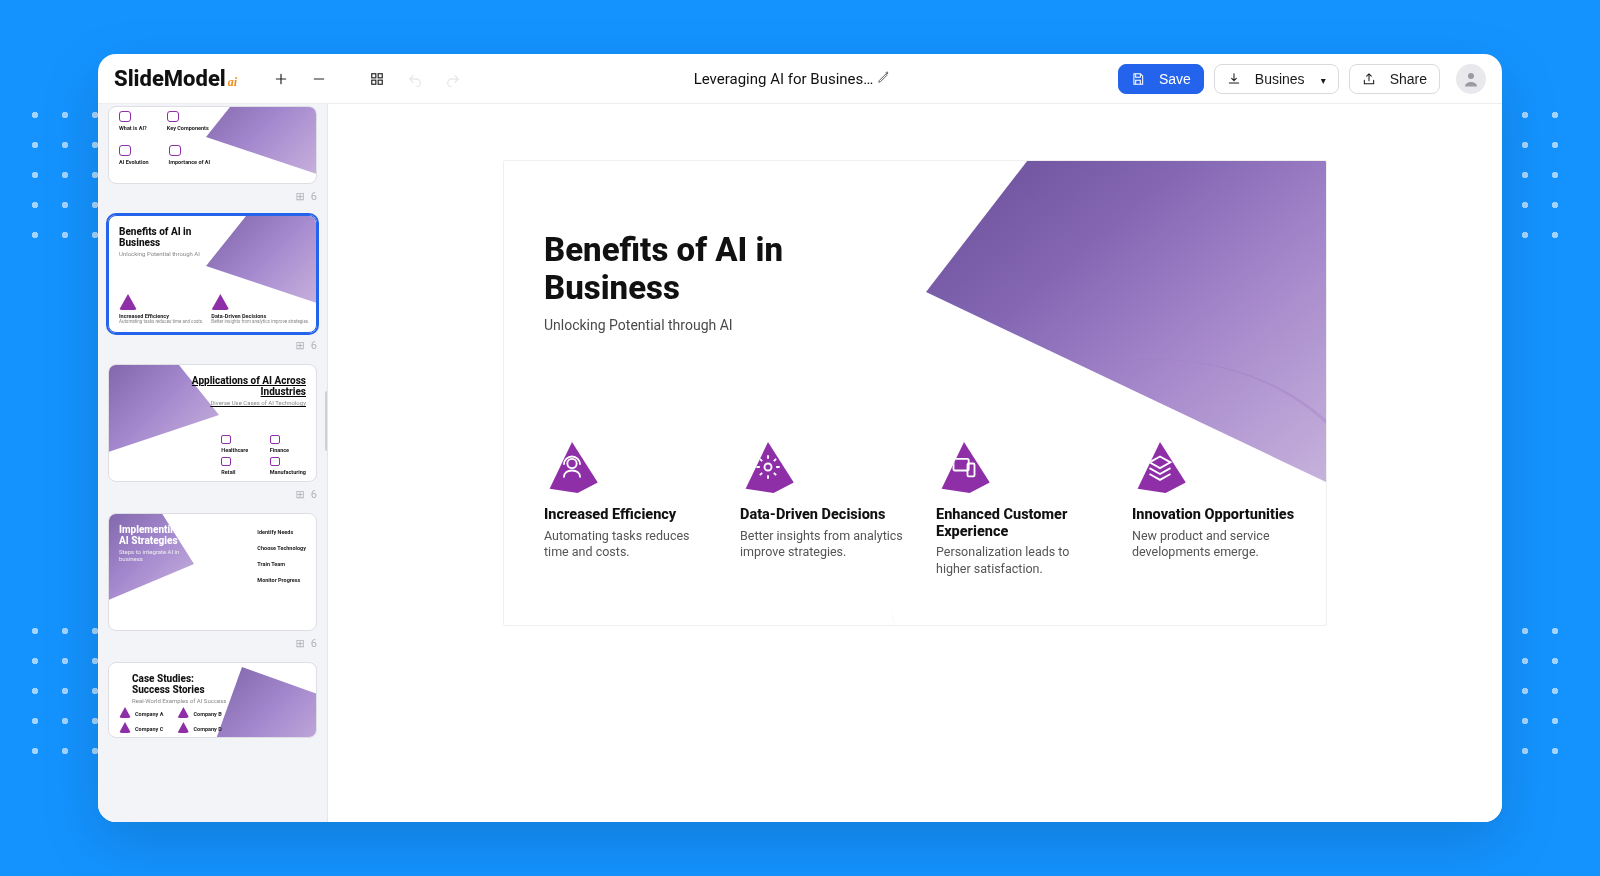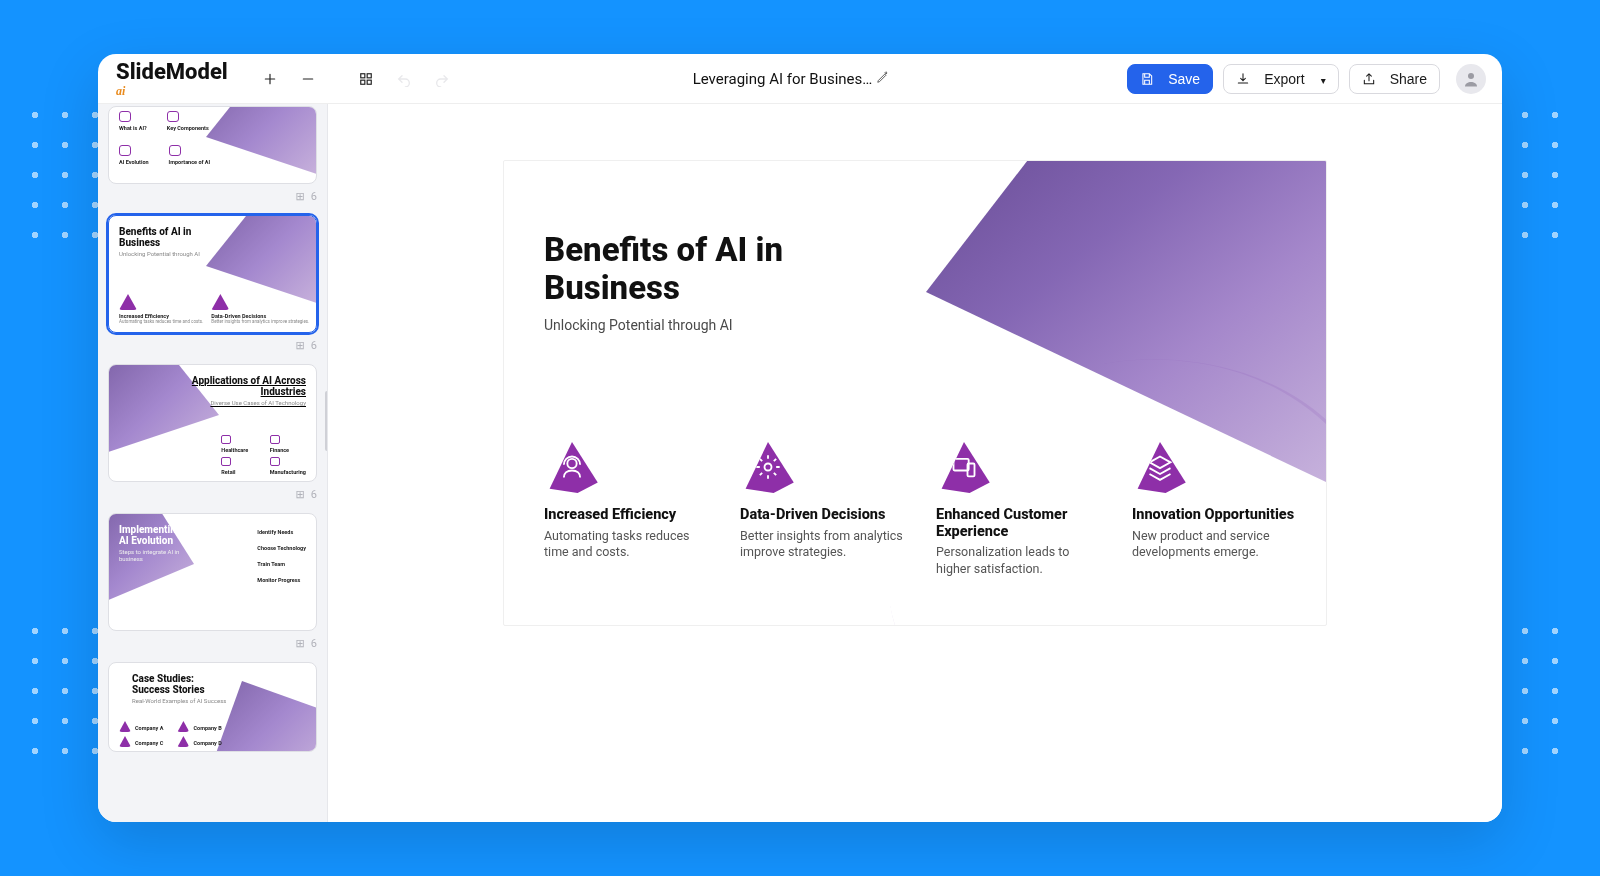--- a/index.html
+++ b/index.html
@@ -51,21 +51,20 @@
     gap: 10px;
   }
   .logo {
     font-weight: 800;
     font-size: 22px;
     color: #111;
     white-space: nowrap;
     margin-right: 20px;
     display: flex;
     align-items: baseline;
-    flex-direction: column;
   }
   .logo .ai {
     font-style: italic;
     font-weight: 600;
     color: #e98b1e;
     font-size: 12px;
     margin-left: 2px;
     font-family: Georgia, serif;
   }
   .tb-icon-btn {
@@ -422,21 +421,21 @@
     <button class="btn primary">
       <svg width="14" height="14" viewBox="0 0 24 24">
           <path d="M5 3h11l4 4v14H5V3z M8 3v6h8V3 M8 21v-7h8v7" stroke="#fff" fill="none" stroke-width="1.8"></path>
         </svg>
       <span>Save</span>
     </button>
     <button class="btn">
       <svg width="14" height="14" viewBox="0 0 24 24">
           <path d="M12 3v12m0 0l-4-4m4 4l4-4M4 19h16" stroke="currentColor" fill="none" stroke-width="1.8" stroke-linecap="round"></path>
         </svg>
-      <span>Export</span>
+      <span>Busines</span>
       <span class="caret"></span>
     </button>
     <button class="btn">
       <svg width="14" height="14" viewBox="0 0 24 24">
           <path d="M12 3v12m0-12L8 7m4-4l4 4M4 14v6h16v-6" stroke="currentColor" fill="none" stroke-width="1.8" stroke-linecap="round"></path>
         </svg>
       <span>Share</span>
     </button>
     <div class="avatar">
       <svg width="18" height="18" viewBox="0 0 24 24">
@@ -525,36 +524,36 @@
         </div>
       </div>
       <div class="thumb-meta">
         <span>⊞</span>
         <span>6</span>
       </div>
 
       <div class="thumb">
         <div class="thumb-img-shape left" style="width:95px;"></div>
         <div style="position:absolute; left:10px; top:10px; color:#fff;">
-          <div class="thumb-title" style="color:#fff;">Implementing AI Evolution</div>
+          <div class="thumb-title" style="color:#fff;">Implementing AI Strategies</div>
           <div class="thumb-sub" style="color:#eee;">Steps to integrate AI in business</div>
         </div>
         <div style="position:absolute; right:10px; top:12px; display:flex; flex-direction:column; gap:7px;">
           <div class="mini-label">Identify Needs</div>
           <div class="mini-label">Choose Technology</div>
           <div class="mini-label">Train Team</div>
           <div class="mini-label">Monitor Progress</div>
         </div>
       </div>
       <div class="thumb-meta">
         <span>⊞</span>
         <span>6</span>
       </div>
 
-      <div class="thumb" style="height:90px;padding-left:23px;">
+      <div class="thumb" style="height:76px;padding-left:23px;">
         <div class="thumb-img-shape" style="top:auto; bottom:-30px; right:-10px; clip-path:polygon(30% 0,100% 30%,100% 100%,0 100%);"></div>
         <div class="thumb-title">Case Studies: Success Stories</div>
         <div class="thumb-sub">Real-World Examples of AI Success</div>
         <div style="position:absolute; left:10px; bottom:4px; display:grid; grid-template-columns:1fr 1fr; gap:4px 14px;">
           <div style="display:flex;align-items:center;gap:4px;">
             <div class="mini-ic" style="width:12px;height:11px;"></div>
             <div class="mini-label">Company A</div>
           </div>
           <div style="display:flex;align-items:center;gap:4px;">
             <div class="mini-ic" style="width:12px;height:11px;"></div>

